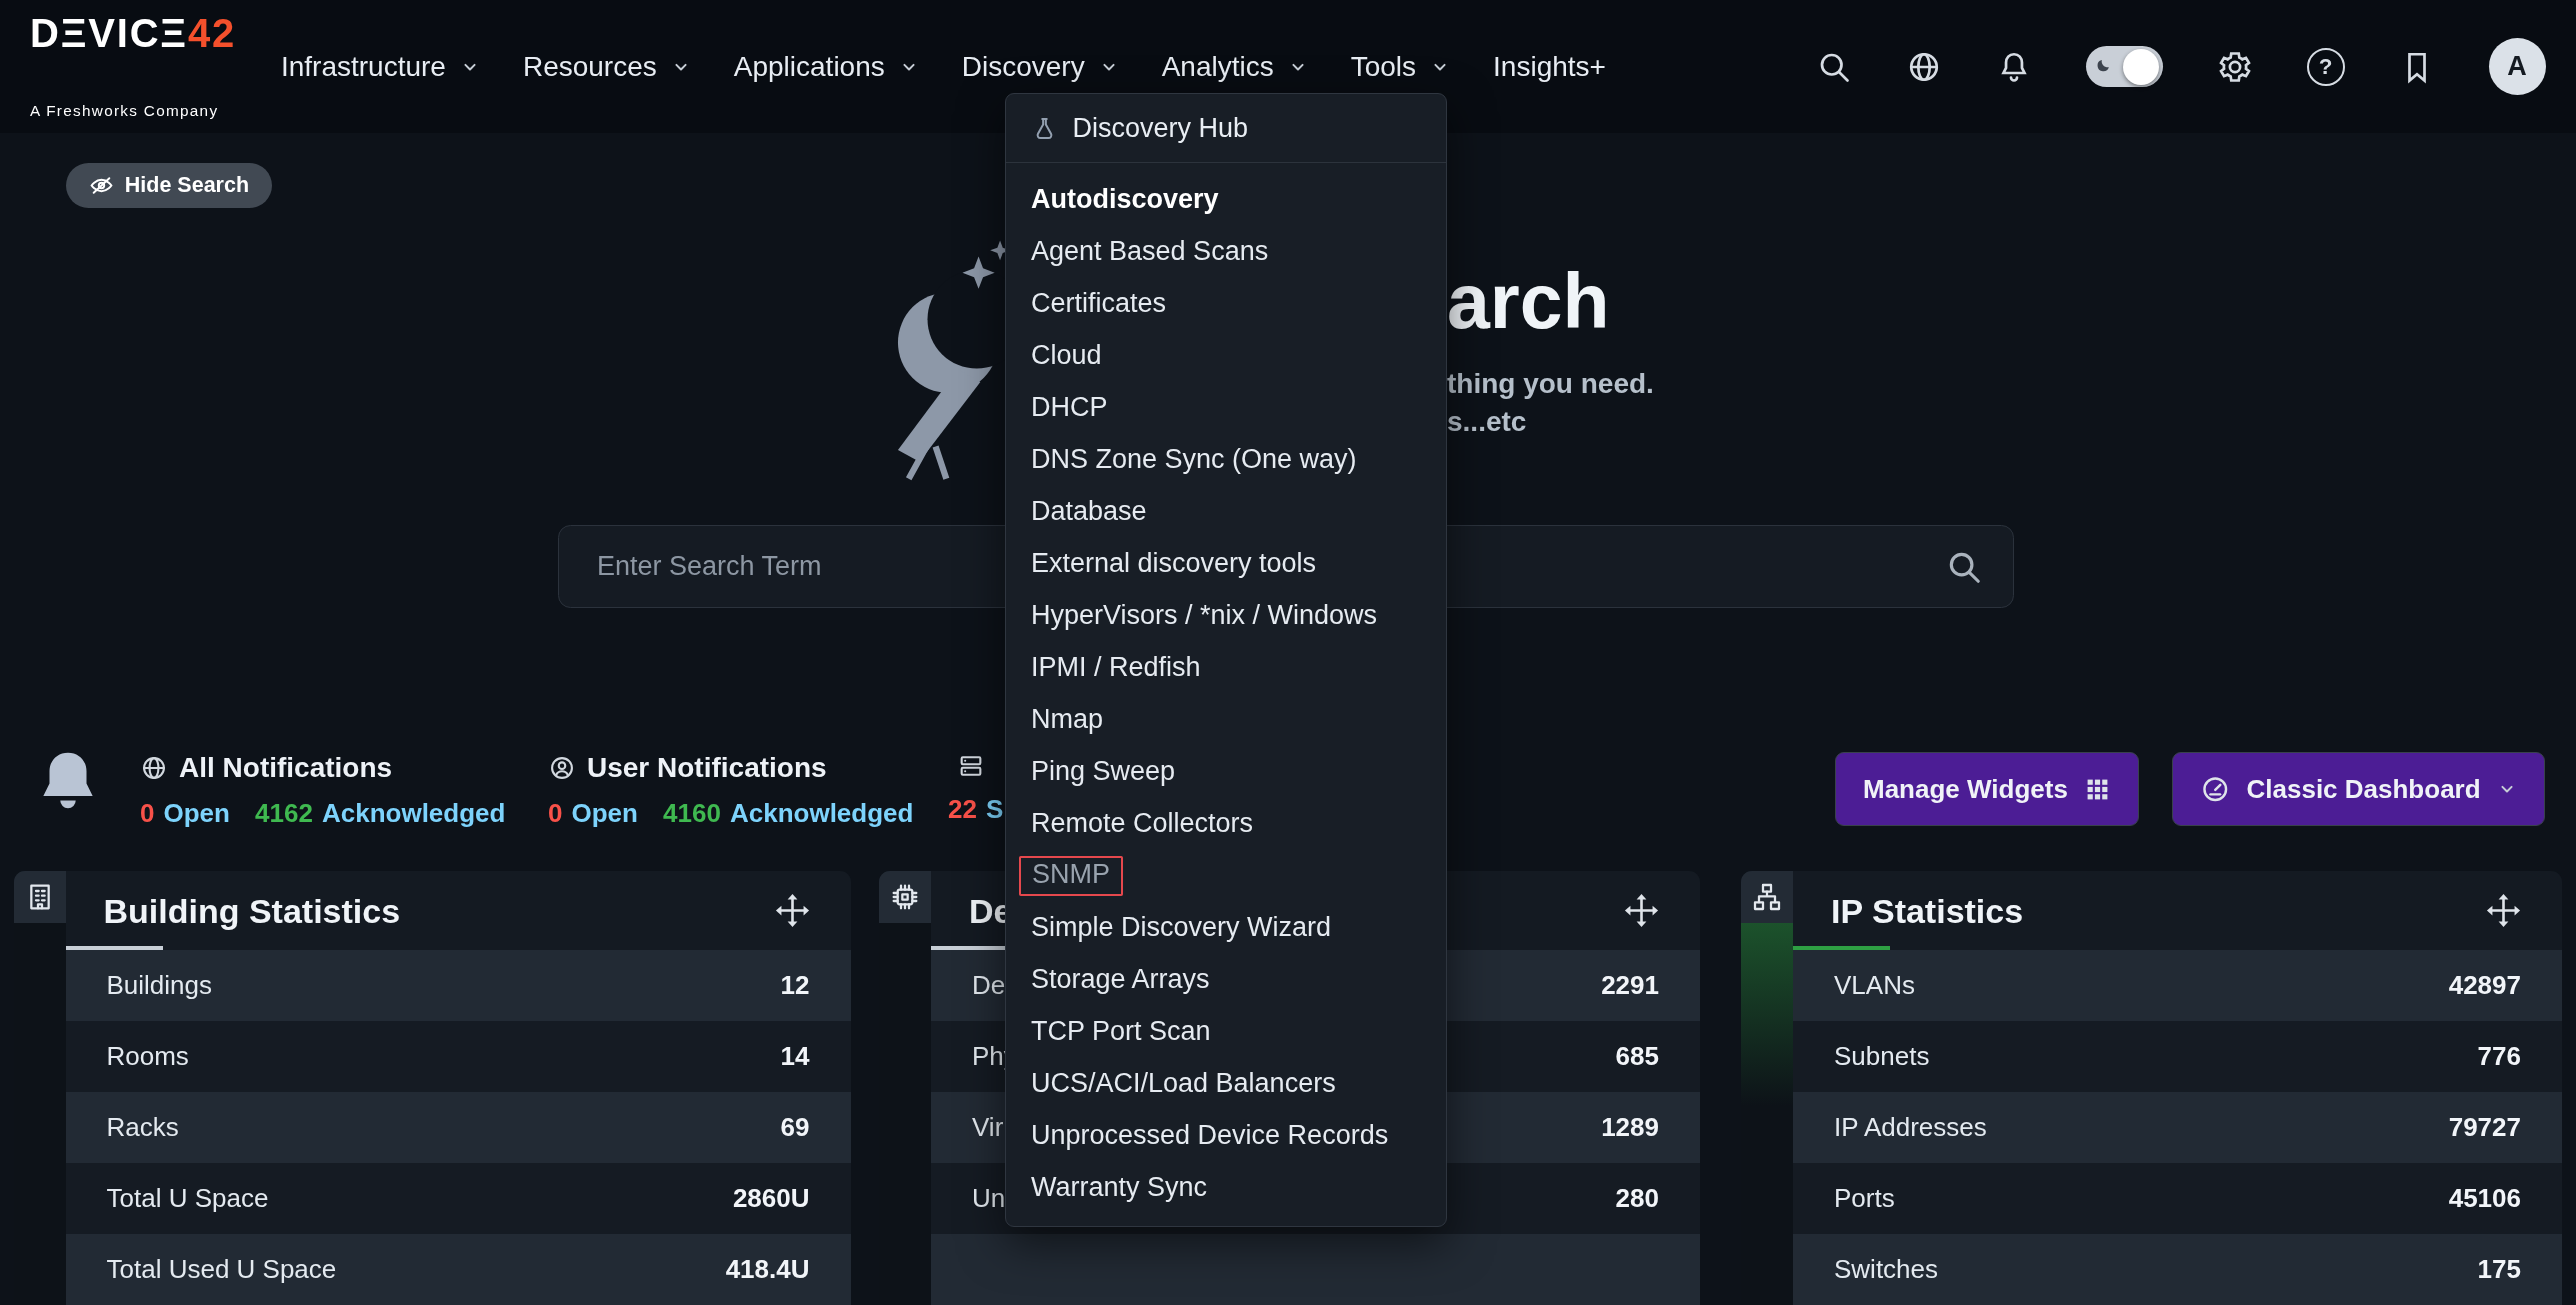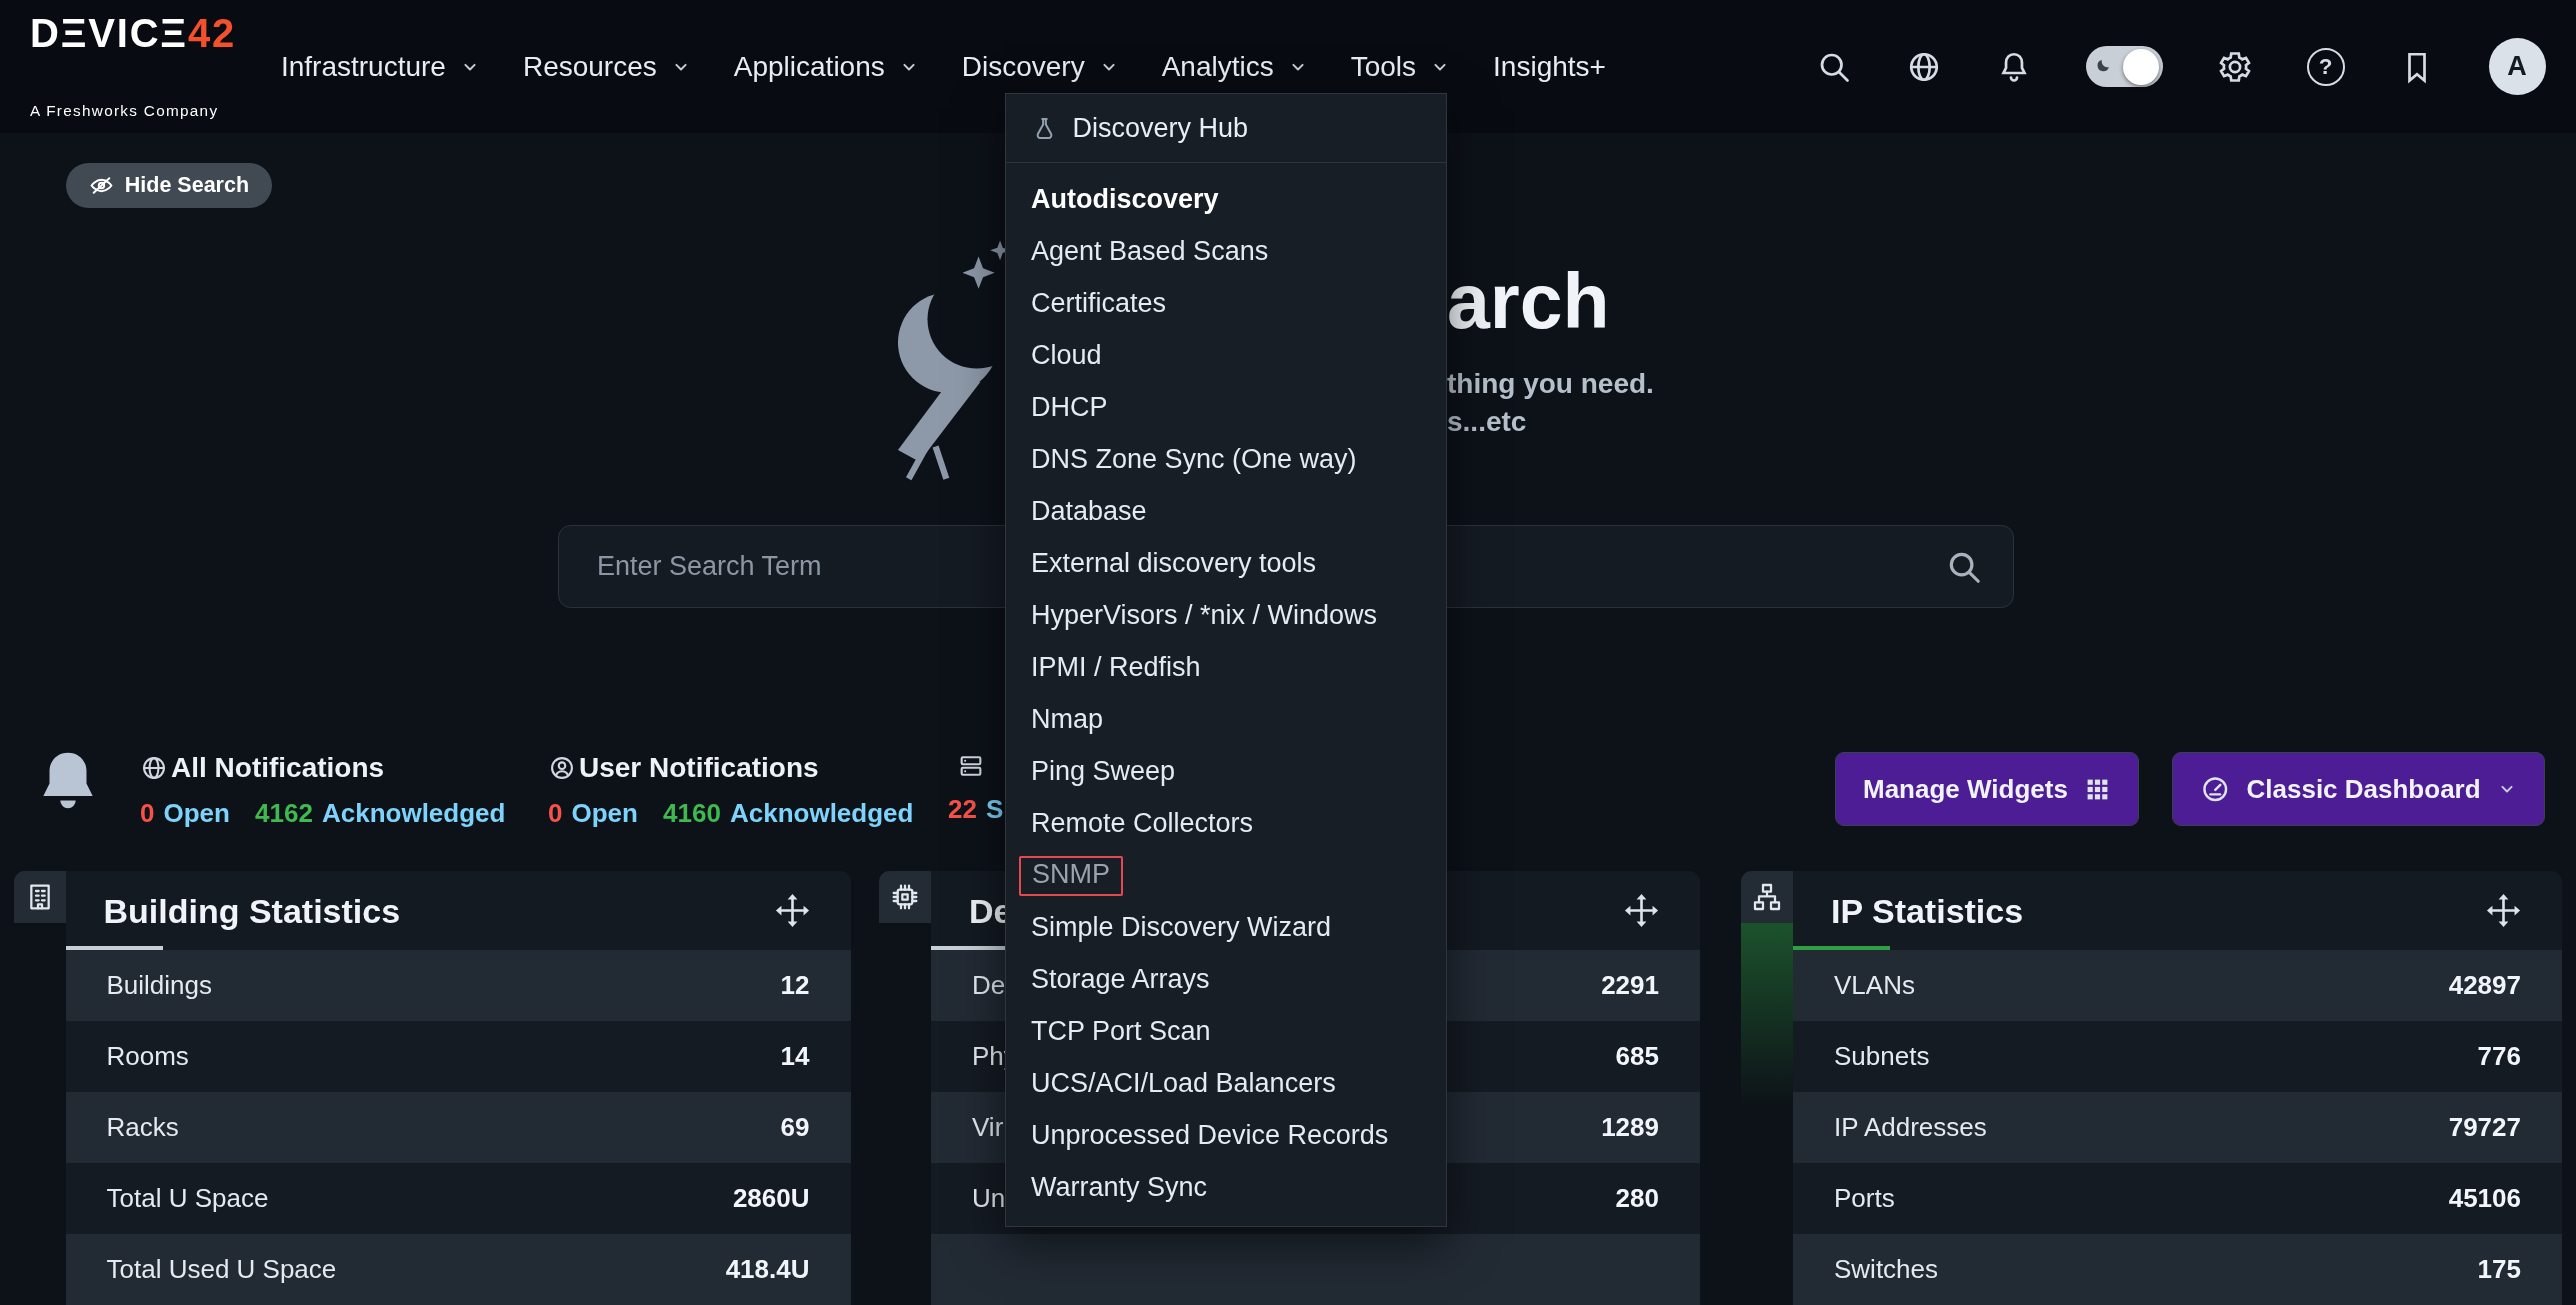--- a/index.html
+++ b/index.html
@@ -29,21 +29,21 @@
   .toggle-knob{position:absolute;right:3.6px;top:2.7px;width:36px;height:36px;border-radius:50%;background:#ffffff;box-shadow:0 1.8px 4.5px rgba(0,0,0,.45);}
   .toggle-moon{position:absolute;left:8px;top:9px;width:23px;height:23px;fill:#3c434d;}
   .help-circle{width:34px;height:34px;border-radius:50%;border:2.7px solid #d6dce3;color:#d6dce3;
     display:flex;align-items:center;justify-content:center;font-size:22.4px;font-weight:700;cursor:pointer;}
   .avatar{width:57px;height:57px;border-radius:50%;background:#dbe1e8;color:#141a21;
     display:flex;align-items:center;justify-content:center;font-size:27px;font-weight:700;cursor:pointer;}
 
   
   .menu{
     position:absolute;left:1005px;top:93px;width:442px;box-sizing:border-box;
-    background:#181e26;border:0.9px solid #2f3640;border-radius:0;
+    background:#181e26;border:0.9px solid #2f3640;border-radius:9px;
     box-shadow:0 16px 45px rgba(0,0,0,.55);z-index:100;padding-bottom:12.6px;
   }
   .menu-hub{height:68px;display:flex;align-items:center;gap:14.4px;padding:0 25px;font-size:27px;color:#e9eef4;cursor:pointer;}
   .flask-icon{width:27px;height:27px;stroke:#93a0b0;fill:none;stroke-width:1.8;stroke-linecap:round;stroke-linejoin:round;}
   .menu-sep{border-top:0.9px solid #2c333c;}
   .menu-pad{height:10.8px;}
   .menu-header{height:52px;display:flex;align-items:center;padding:0 25px;font-size:27px;font-weight:700;color:#ffffff;}
   .menu-item{height:52px;display:flex;align-items:center;padding:0 25px;font-size:27px;color:#e6ebf1;cursor:pointer;white-space:nowrap;}
   .snmp-frame{border:2.7px solid #e5484d;border-radius:1.8px;color:#99a3ae;padding:1.8px 10.8px 3.6px;margin-left:-11.7px;}
 
@@ -65,21 +65,21 @@
   .searchbox input{
     width:100%;height:100%;background:transparent;border:none;outline:none;box-sizing:border-box;
     padding:0 99px 0 38px;font-size:27px;color:#e6ebf1;font-family:"Liberation Sans",sans-serif;
   }
   .searchbox input::placeholder{color:#8d97a3;}
   .searchbox .search-icon-right{position:absolute;right:30.5px;top:21.5px;width:38px;height:38px;stroke:#aab3bd;fill:none;stroke-width:2;stroke-linecap:round;}
 
   
   .big-bell{position:absolute;left:30.5px;top:745px;width:74px;height:74px;fill:#b9c4d4;z-index:1;}
   .notif-block{position:absolute;top:752px;z-index:1;}
-  .notif-head{display:flex;align-items:center;gap:3px;font-size:28px;font-weight:700;color:#eef2f7;}
+  .notif-head{display:flex;align-items:center;gap:11px;font-size:28px;font-weight:700;color:#eef2f7;}
   .mini-icon{width:28px;height:28px;stroke:#d2d8df;fill:none;stroke-width:1.8;stroke-linecap:round;}
   .notif-line{display:flex;align-items:baseline;gap:9px;margin-top:13.5px;font-size:26px;font-weight:700;}
   .cnt-red{color:#f85149;}
   .cnt-green{color:#3fb950;}
   .cnt-label{color:#7dd3fc;}
   .sp{width:7.2px;}
 
   .pill-btn{
     position:absolute;top:752px;height:74px;box-sizing:border-box;z-index:1;cursor:pointer;
     background:#4c1d95;border:0.9px solid #39414c;border-radius:9px;

